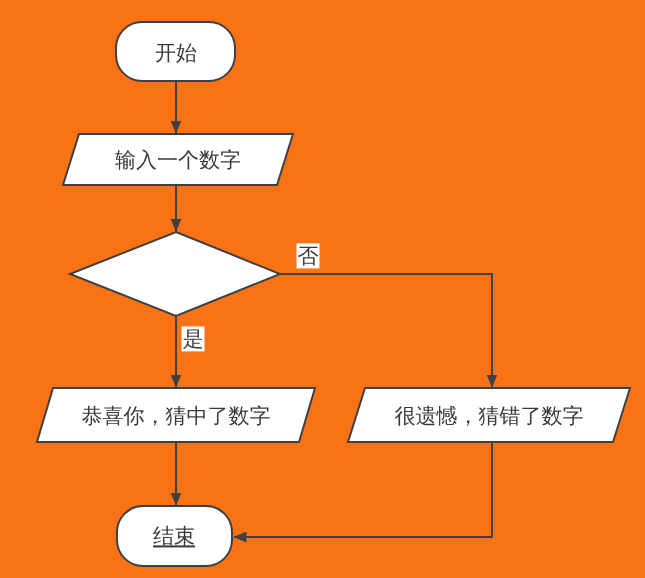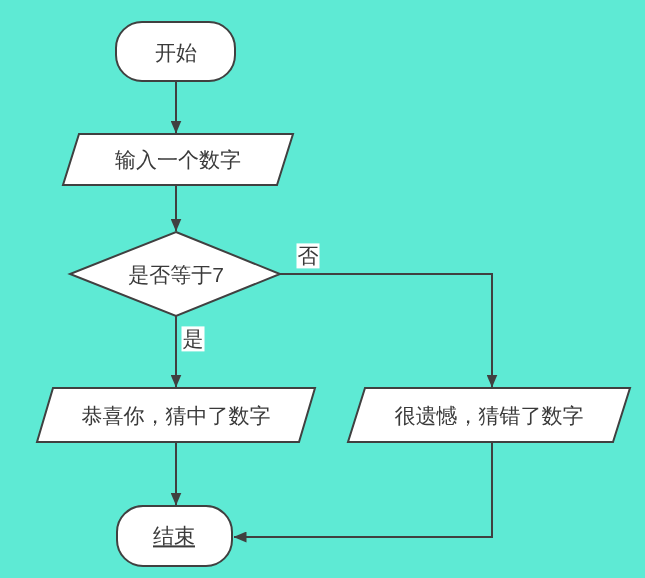--- a/index.html
+++ b/index.html
@@ -4,21 +4,21 @@
 <style>
   html, body {
     margin: 0;
     padding: 0;
     background: #ffffff;
   }
   .canvas {
     position: relative;
     width: 645px;
     height: 578px;
-    background: #5eead4;
+    background: #f97316;
     overflow: hidden;
     font-family: "Liberation Sans", "DejaVu Sans", sans-serif;
   }
   .canvas svg {
     position: absolute;
     left: 0;
     top: 0;
   }
   .lbl {
     position: absolute;
@@ -57,21 +57,20 @@
     <rect x="116" y="22" width="119" height="59" rx="26" ry="26" fill="#ffffff" stroke="#404040" stroke-width="2"></rect>
     <path d="M79,134 H293 L277,185 H63 Z" fill="#ffffff" stroke="#404040" stroke-width="2" stroke-linejoin="miter"></path>
     <path d="M176,232 L280,274 L176,316 L70,274 Z" fill="#ffffff" stroke="#404040" stroke-width="2" stroke-linejoin="miter"></path>
     <path d="M53,388 H315 L299,442 H37 Z" fill="#ffffff" stroke="#404040" stroke-width="2" stroke-linejoin="miter"></path>
     <path d="M365,388 H630 L613,442 H348 Z" fill="#ffffff" stroke="#404040" stroke-width="2" stroke-linejoin="miter"></path>
     <rect x="117" y="506" width="115" height="60" rx="26" ry="26" fill="#ffffff" stroke="#404040" stroke-width="2"></rect>
   </svg>
 
   <div class="lbl" style="left:176px; top:53px;">开始</div>
   <div class="lbl" style="left:178px; top:160px;">输入一个数字</div>
-  <div class="lbl" style="left:176px; top:275px;">是否等于7</div>
   <div class="lbl" style="left:489px; top:416px;">很遗憾，猜错了数字</div>
   <div class="lbl" style="left:176px; top:416px;">恭喜你，猜中了数字</div>
   <div class="lbl" style="left:174px; top:536px;text-decoration:underline;">结束</div>
 
   <div class="lbl edge-lbl" style="left:193px; top:339px;">是</div>
   <div class="lbl edge-lbl" style="left:308px; top:256px;">否</div>
 
 </div>
 
 </body></html>

